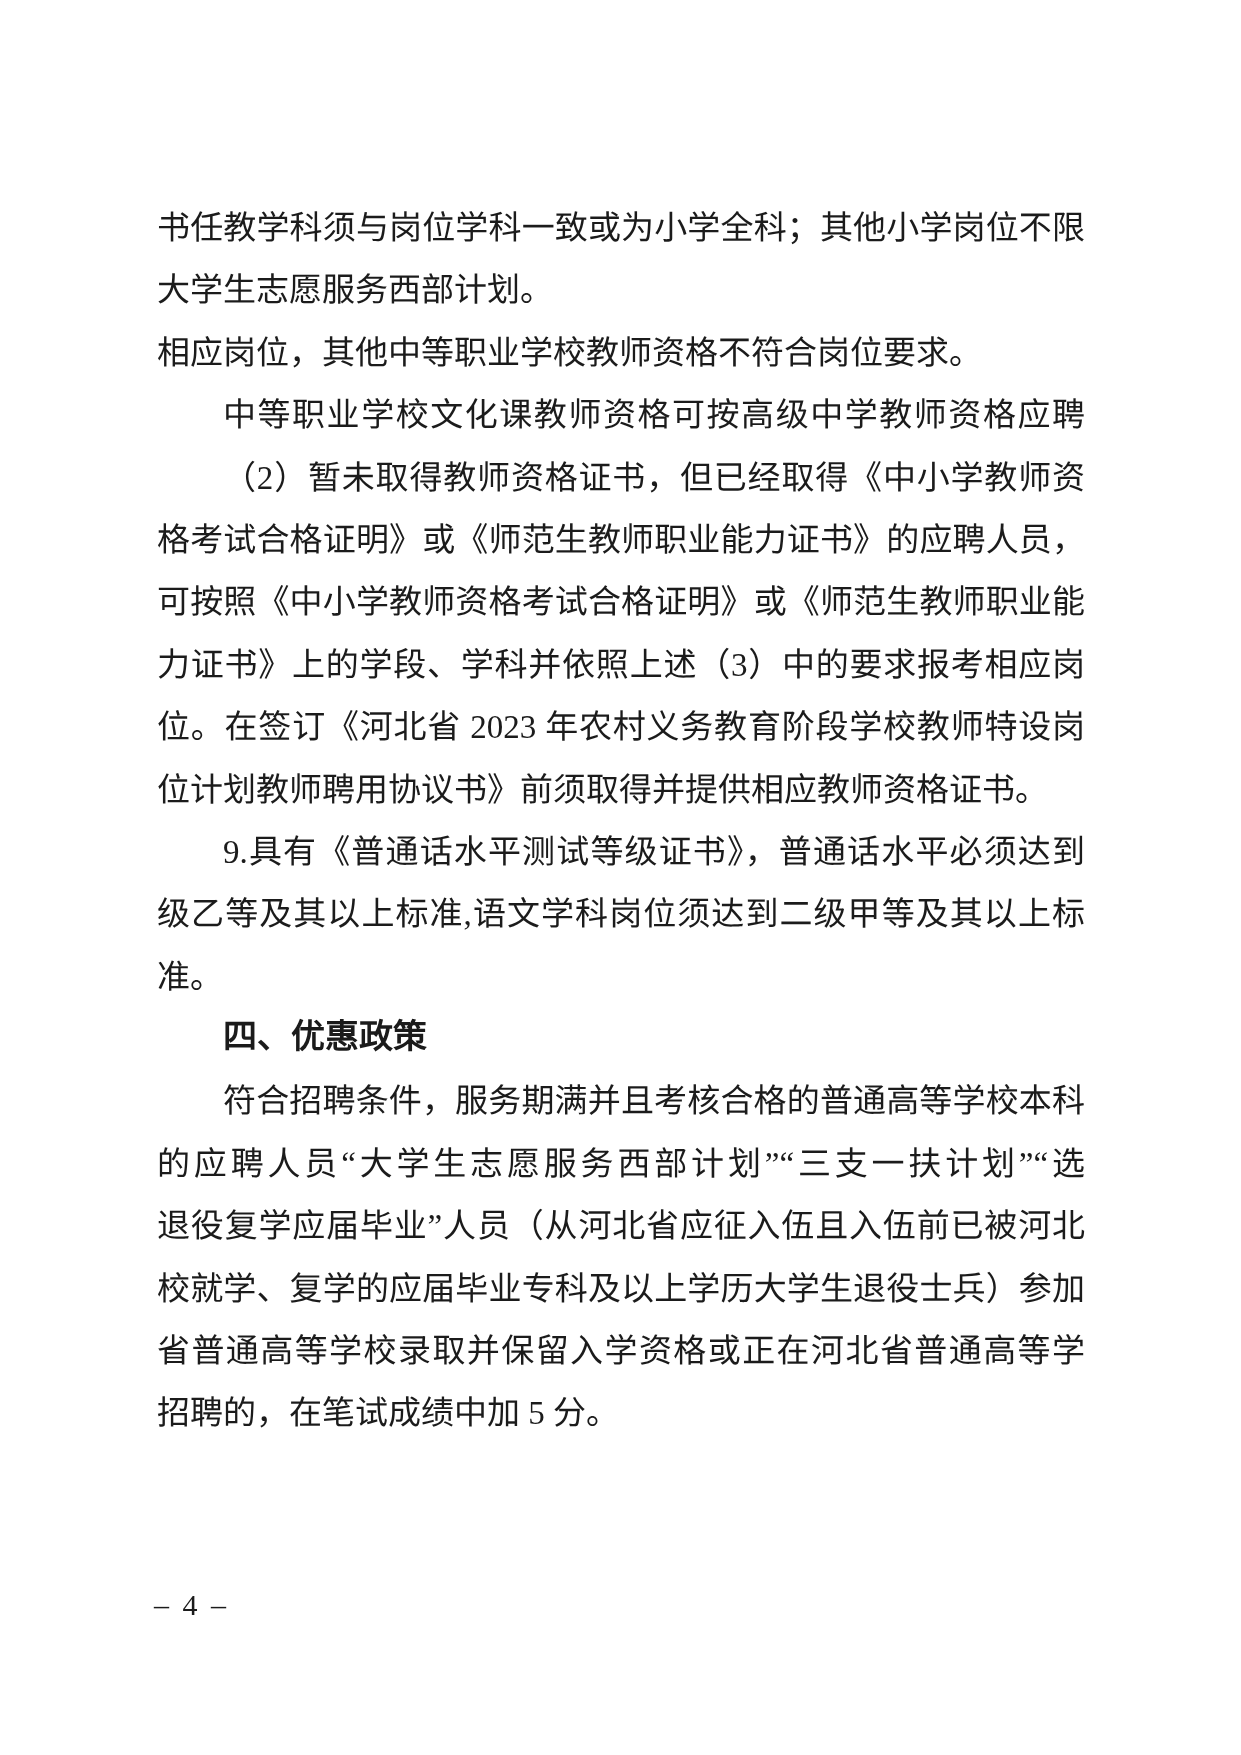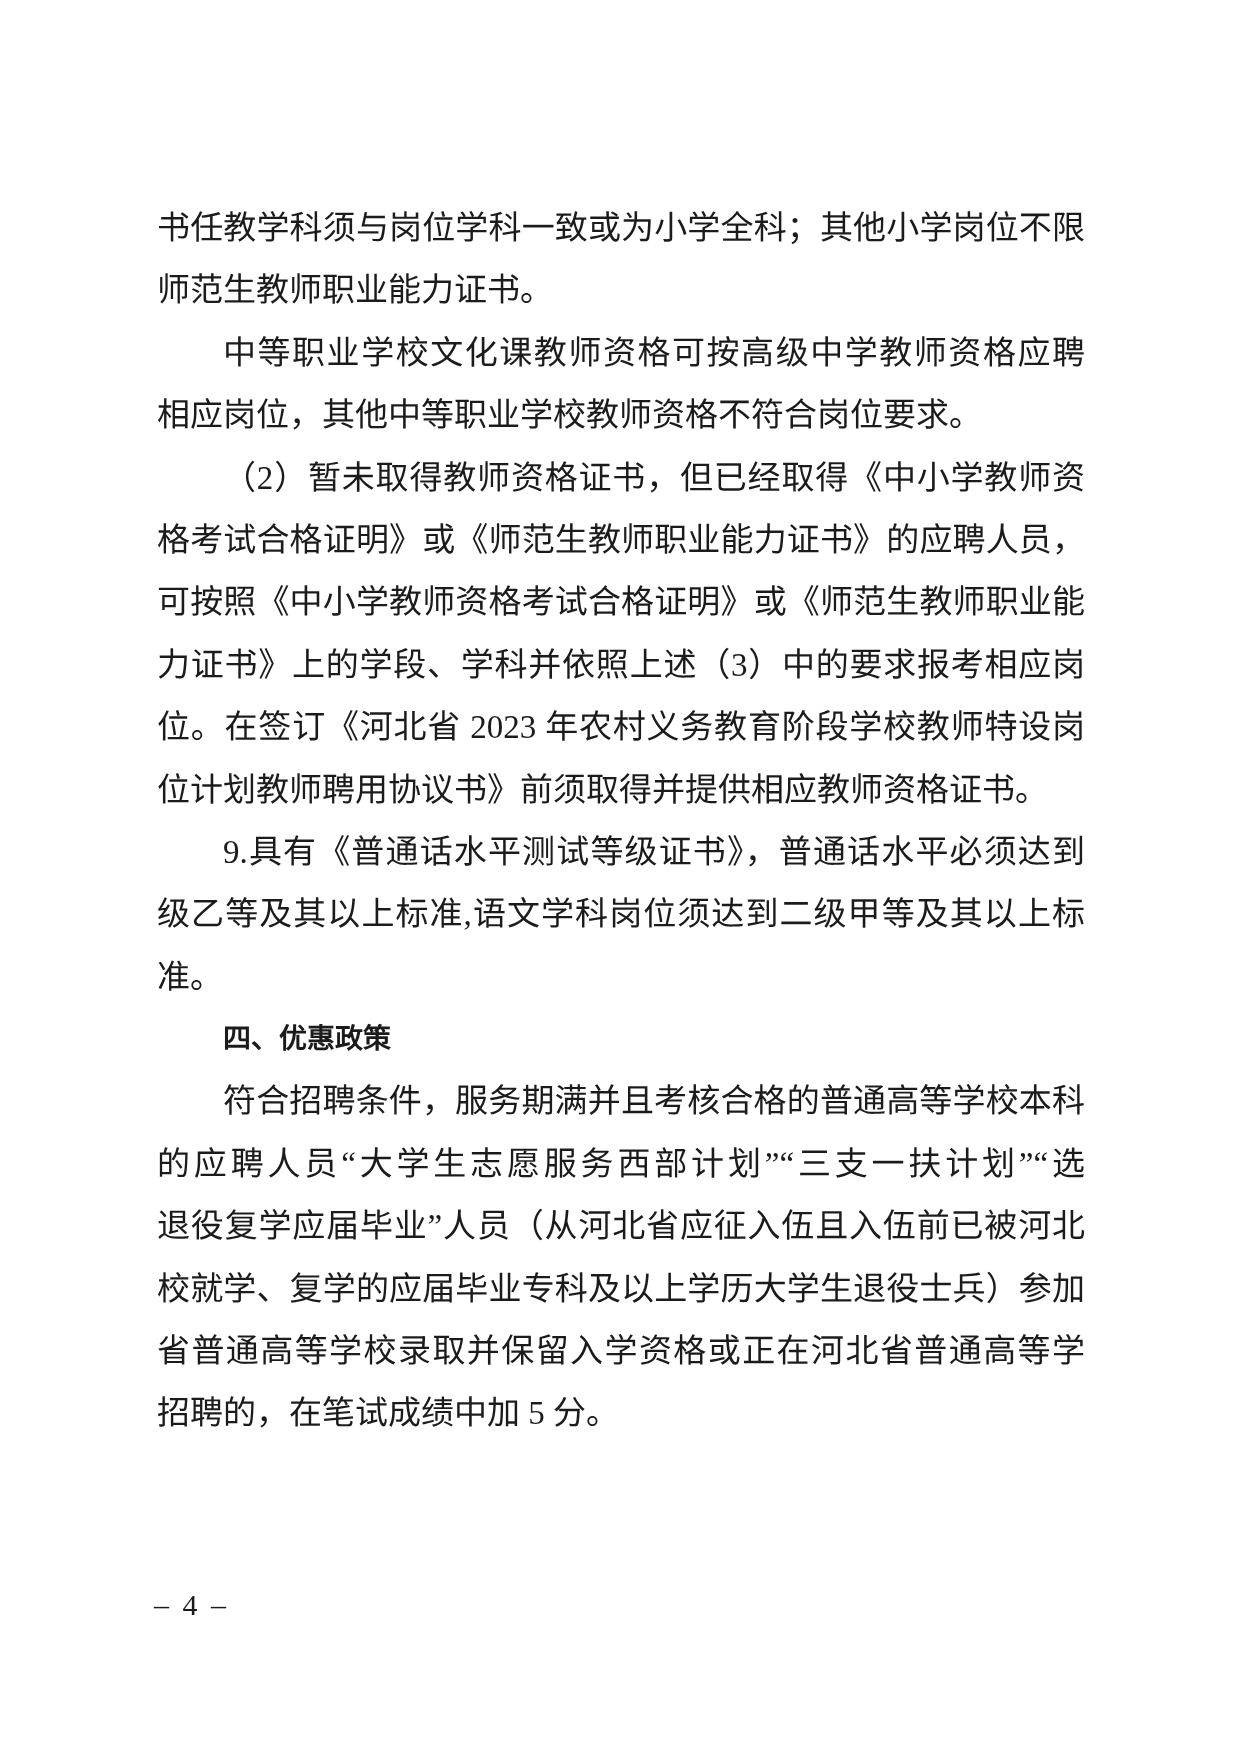--- a/index.html
+++ b/index.html
@@ -32,43 +32,43 @@
     overflow: visible;
   }
   .line.j {
     text-align: justify;
     text-align-last: justify;
   }
   .line.indent {
     text-indent: 66px;
   }
   .line.heading {
-    font-family: Liberation Serif, serif;
+    font-family: Liberation Mono, monospace;
     font-weight: 700;
-    font-size: 28px;
+    font-size: 34px;
   }
   .footer {
     position: absolute;
     left: 154px;
     top: 1588px;
     font-size: 30px;
     letter-spacing: 3px;
     font-family: "Liberation Serif", "DejaVu Serif", serif;
     color: #1b1b1b;
   }
 </style>
 </head>
 <body>
 
 <div class="page">
   <div class="doc-body">
       <div class="line body j">书任教学科须与岗位学科一致或为小学全科；其他小学岗位不限</div>
-      <div class="line body">师范生教师职业能力证书。</div>
+      <div class="line body">大学生志愿服务西部计划。</div>
+      <div class="line body">相应岗位，其他中等职业学校教师资格不符合岗位要求。</div>
       <div class="line body indent j">中等职业学校文化课教师资格可按高级中学教师资格应聘</div>
-      <div class="line body">相应岗位，其他中等职业学校教师资格不符合岗位要求。</div>
       <div class="line body indent j">（2）暂未取得教师资格证书，但已经取得《中小学教师资</div>
       <div class="line body j">格考试合格证明》或《师范生教师职业能力证书》的应聘人员，</div>
       <div class="line body j">可按照《中小学教师资格考试合格证明》或《师范生教师职业能</div>
       <div class="line body j">力证书》上的学段、学科并依照上述（3）中的要求报考相应岗</div>
       <div class="line body j">位。在签订《河北省 2023 年农村义务教育阶段学校教师特设岗</div>
       <div class="line body">位计划教师聘用协议书》前须取得并提供相应教师资格证书。</div>
       <div class="line body indent j">9.具有《普通话水平测试等级证书》，普通话水平必须达到</div>
       <div class="line body j">级乙等及其以上标准,语文学科岗位须达到二级甲等及其以上标</div>
       <div class="line body">准。</div>
       <div class="line heading indent">四、优惠政策</div>

